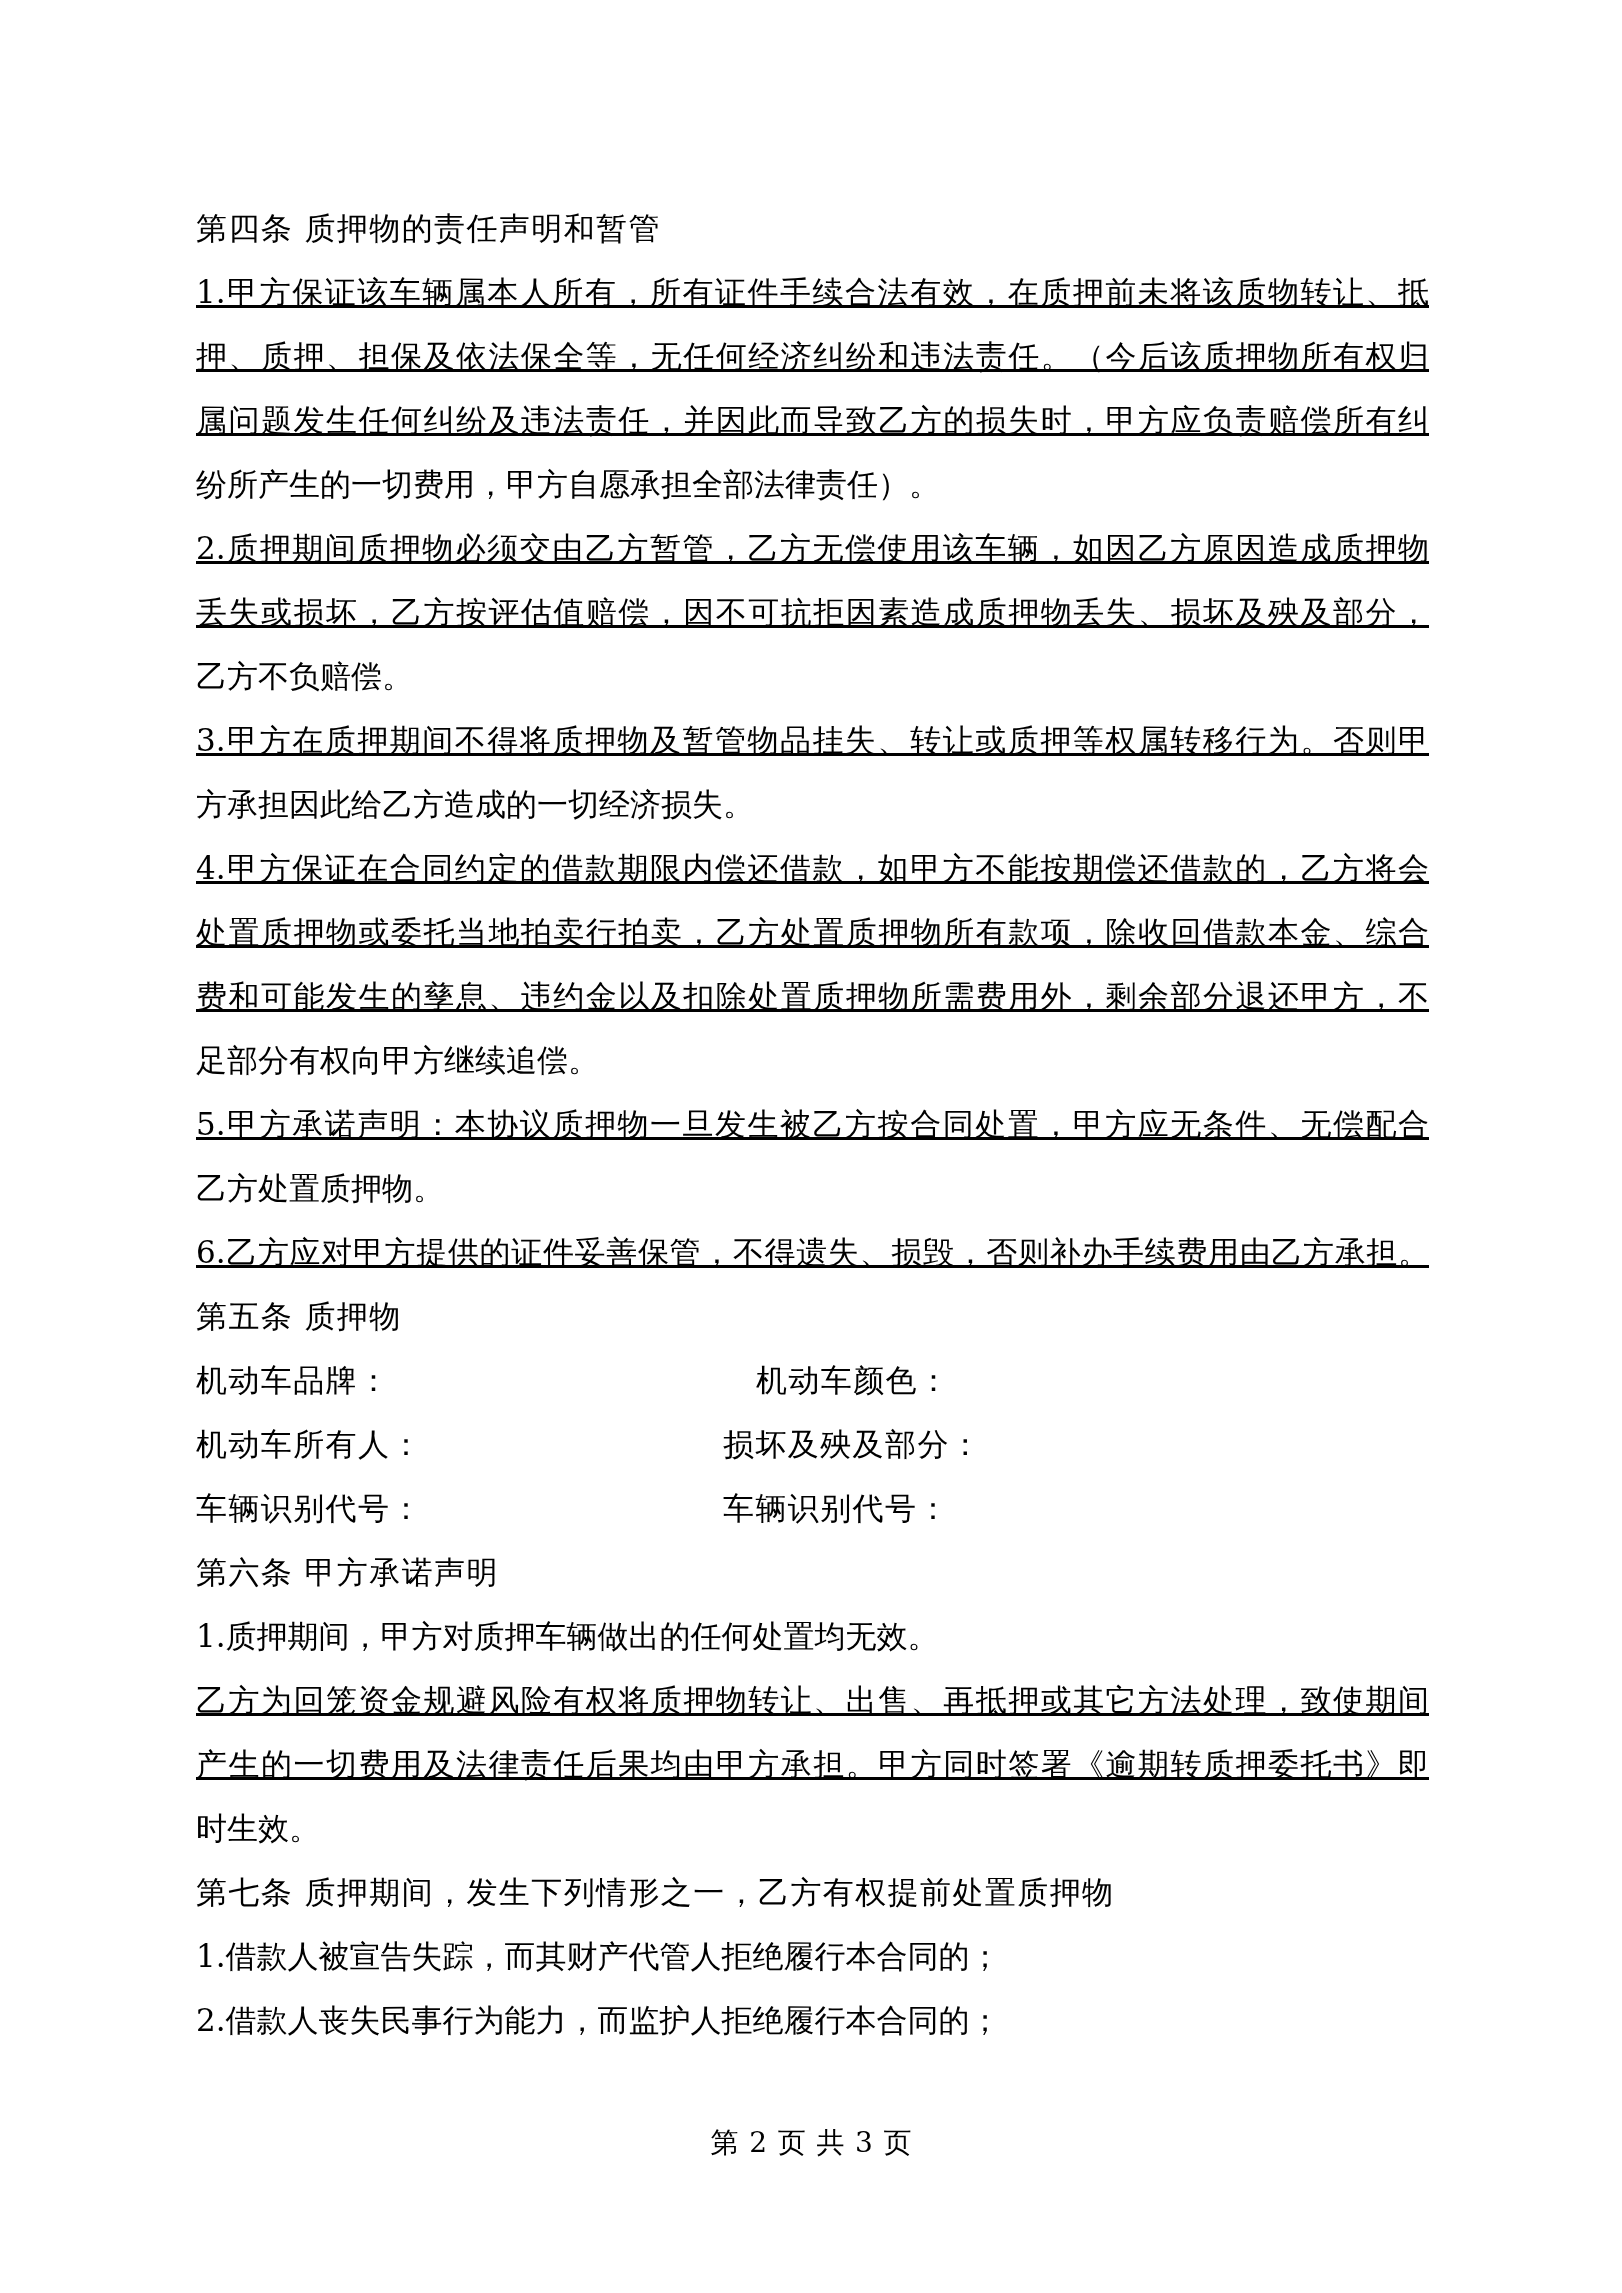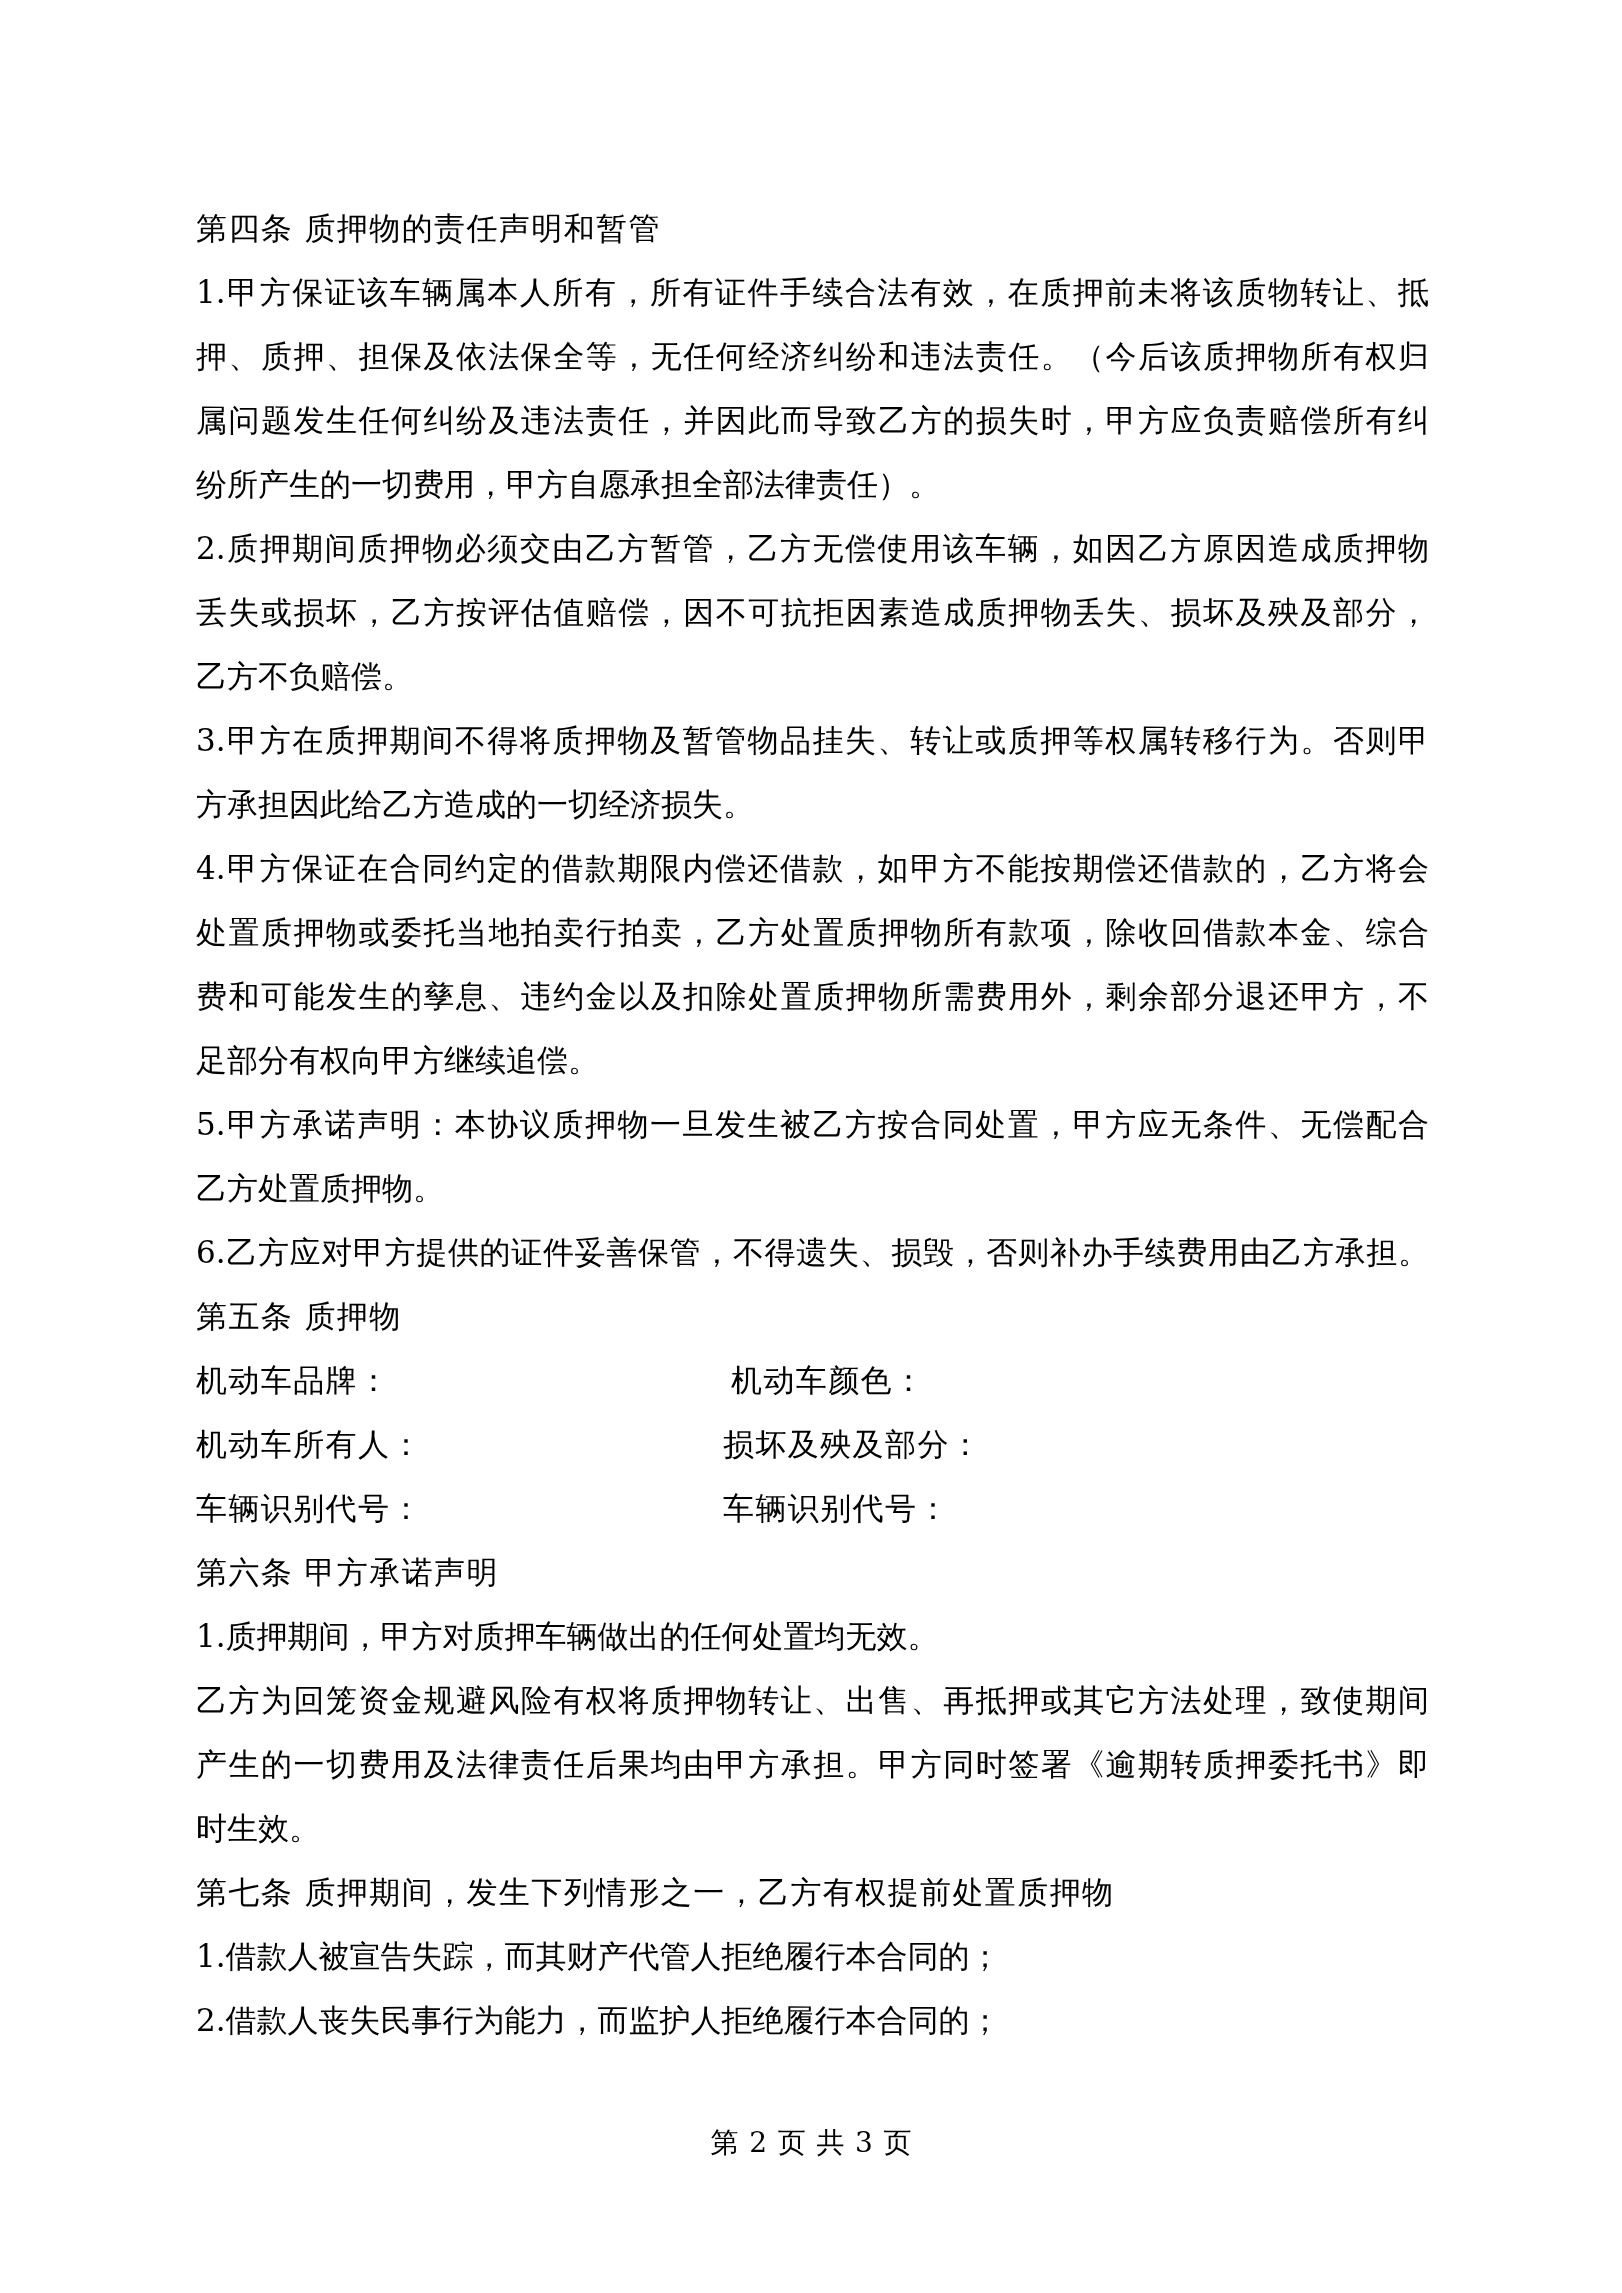--- a/index.html
+++ b/index.html
@@ -33,20 +33,21 @@
     font-size: 31px;
     white-space: pre;
     text-align: left;
   }
   
   .line.full {
     white-space: normal;
     text-align: justify;
     text-align-last: justify;
     text-justify: inter-character;
+    text-decoration: underline;
   }
   .line.end {
     white-space: normal;
     text-align: left;
   }
   .line.heading {
     letter-spacing: 1.4px;
   }
   .line.fields {
     letter-spacing: 1.4px;
@@ -83,21 +84,21 @@
       <div class="line full">3.甲方在质押期间不得将质押物及暂管物品挂失、转让或质押等权属转移行为。否则甲</div>
       <div class="line end">方承担因此给乙方造成的一切经济损失。</div>
       <div class="line full">4.甲方保证在合同约定的借款期限内偿还借款，如甲方不能按期偿还借款的，乙方将会</div>
       <div class="line full">处置质押物或委托当地拍卖行拍卖，乙方处置质押物所有款项，除收回借款本金、综合</div>
       <div class="line full">费和可能发生的孳息、违约金以及扣除处置质押物所需费用外，剩余部分退还甲方，不</div>
       <div class="line end">足部分有权向甲方继续追偿。</div>
       <div class="line full">5.甲方承诺声明：本协议质押物一旦发生被乙方按合同处置，甲方应无条件、无偿配合</div>
       <div class="line end">乙方处置质押物。</div>
       <div class="line full">6.乙方应对甲方提供的证件妥善保管，不得遗失、损毁，否则补办手续费用由乙方承担。</div>
       <div class="line heading">第五条 质押物</div>
-      <div class="line fields"><span>机动车品牌：</span><span class="col2" style="left: 535px; text-align: right;">机动车颜色：</span></div>
+      <div class="line fields"><span>机动车品牌：</span><span class="col2" style="left: 560px; text-align: right;">机动车颜色：</span></div>
       <div class="line fields"><span>机动车所有人：</span><span class="col2" style="left: 527px;">损坏及殃及部分：</span></div>
       <div class="line fields"><span>车辆识别代号：</span><span class="col2" style="left: 527px;">车辆识别代号：</span></div>
       <div class="line heading">第六条 甲方承诺声明</div>
       <div class="line end">1.质押期间，甲方对质押车辆做出的任何处置均无效。</div>
       <div class="line full">乙方为回笼资金规避风险有权将质押物转让、出售、再抵押或其它方法处理，致使期间</div>
       <div class="line full">产生的一切费用及法律责任后果均由甲方承担。甲方同时签署《逾期转质押委托书》即</div>
       <div class="line end">时生效。</div>
       <div class="line heading">第七条 质押期间，发生下列情形之一，乙方有权提前处置质押物</div>
       <div class="line end">1.借款人被宣告失踪，而其财产代管人拒绝履行本合同的；</div>
       <div class="line end">2.借款人丧失民事行为能力，而监护人拒绝履行本合同的；</div>

